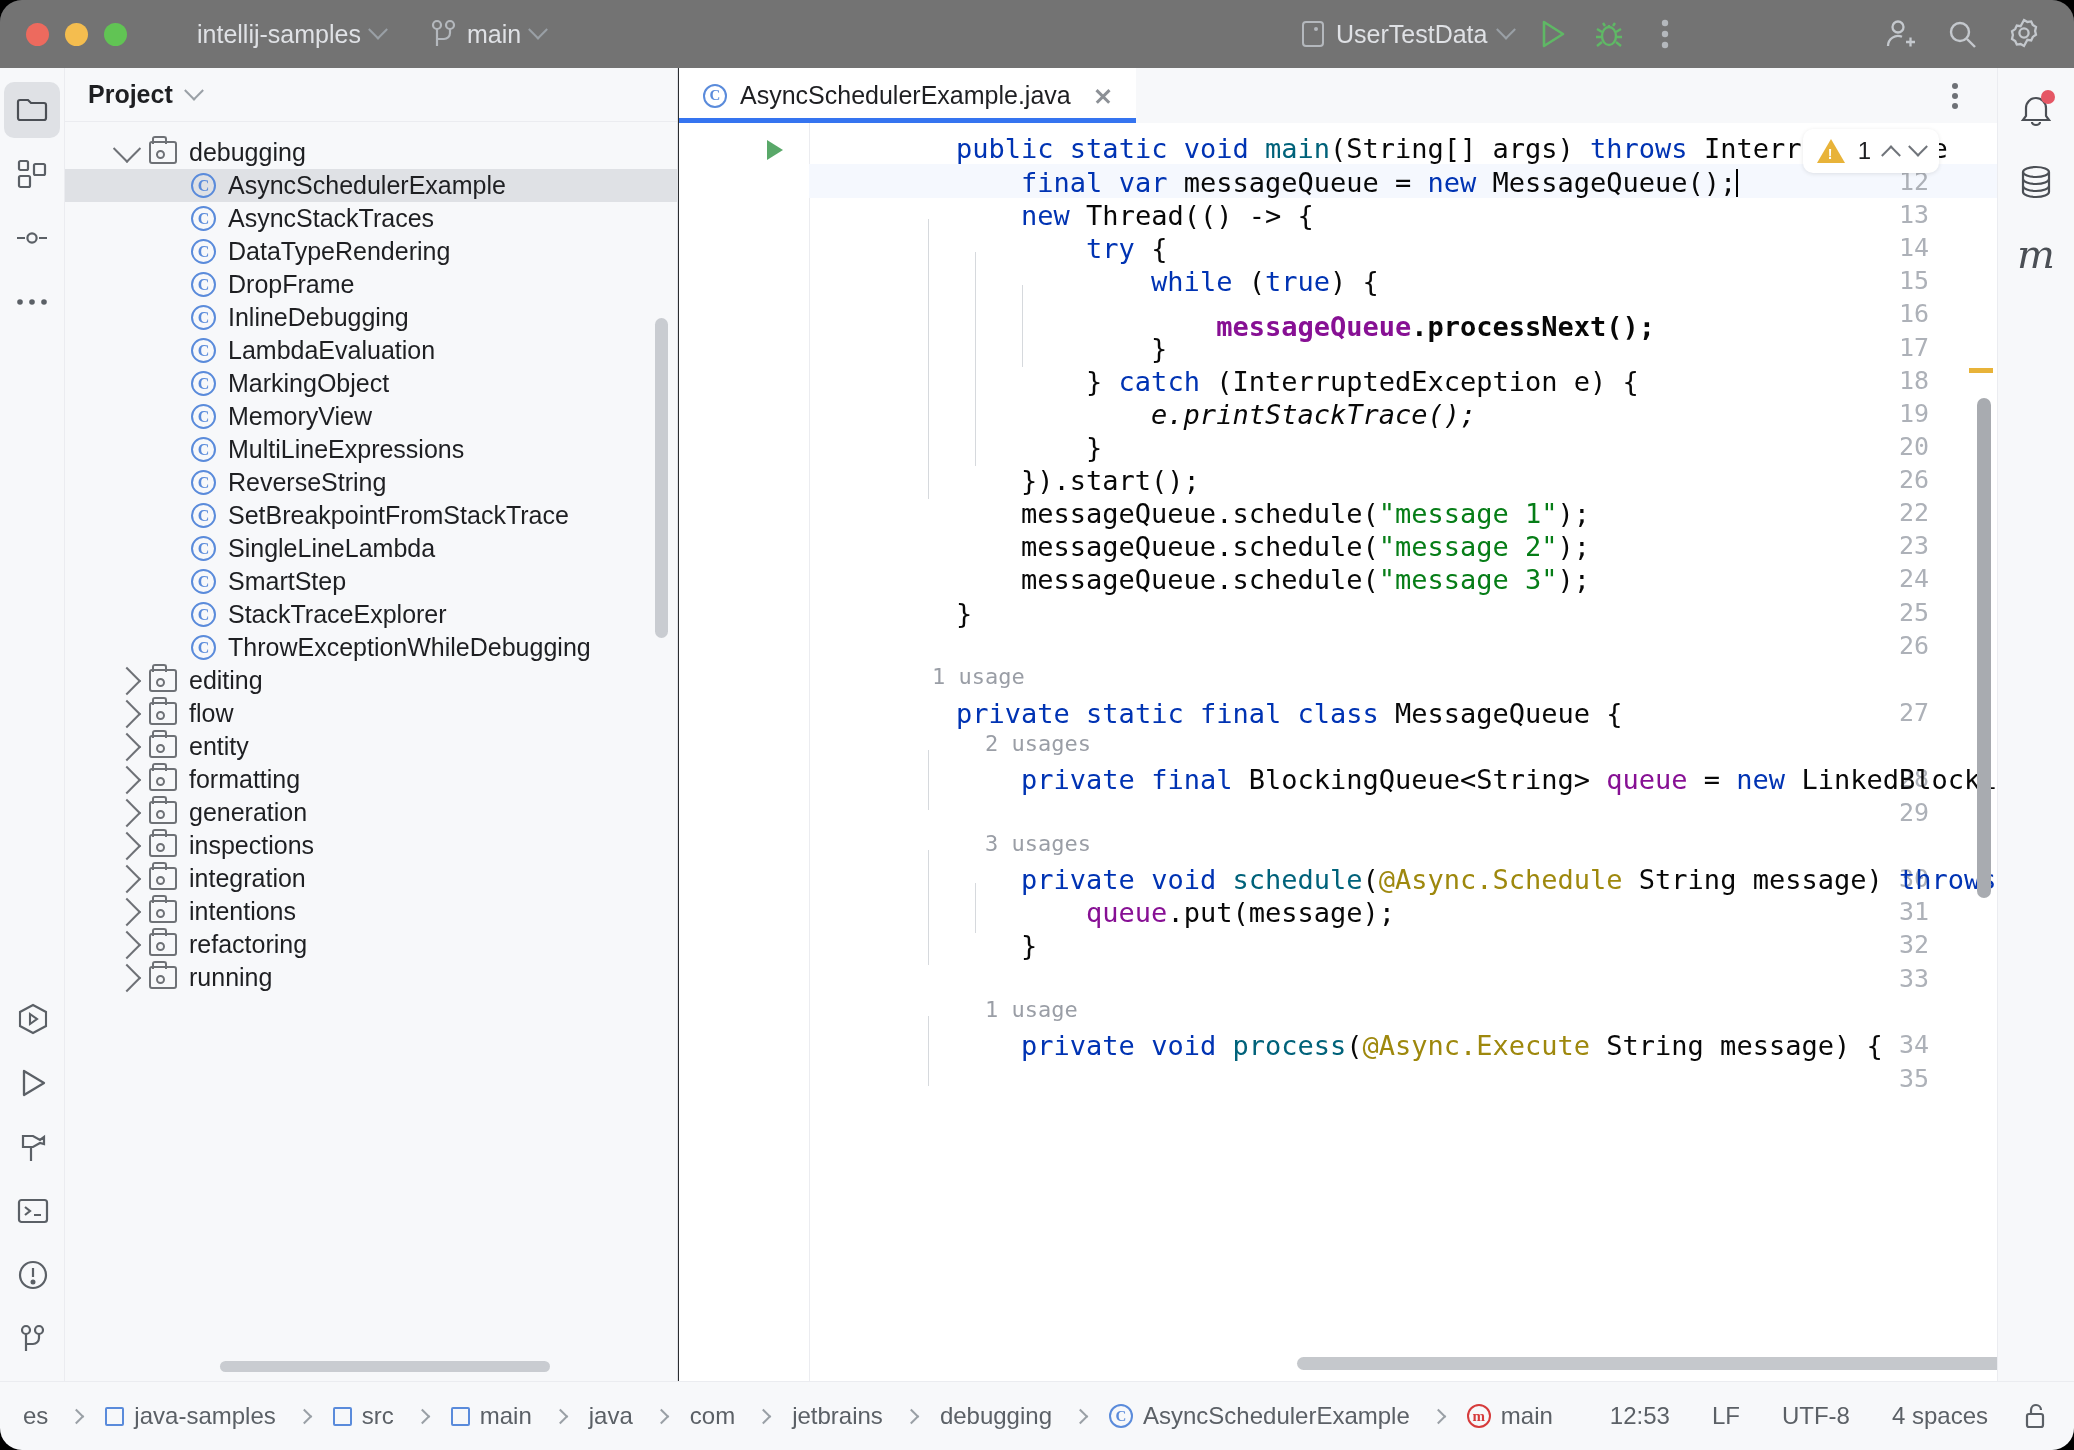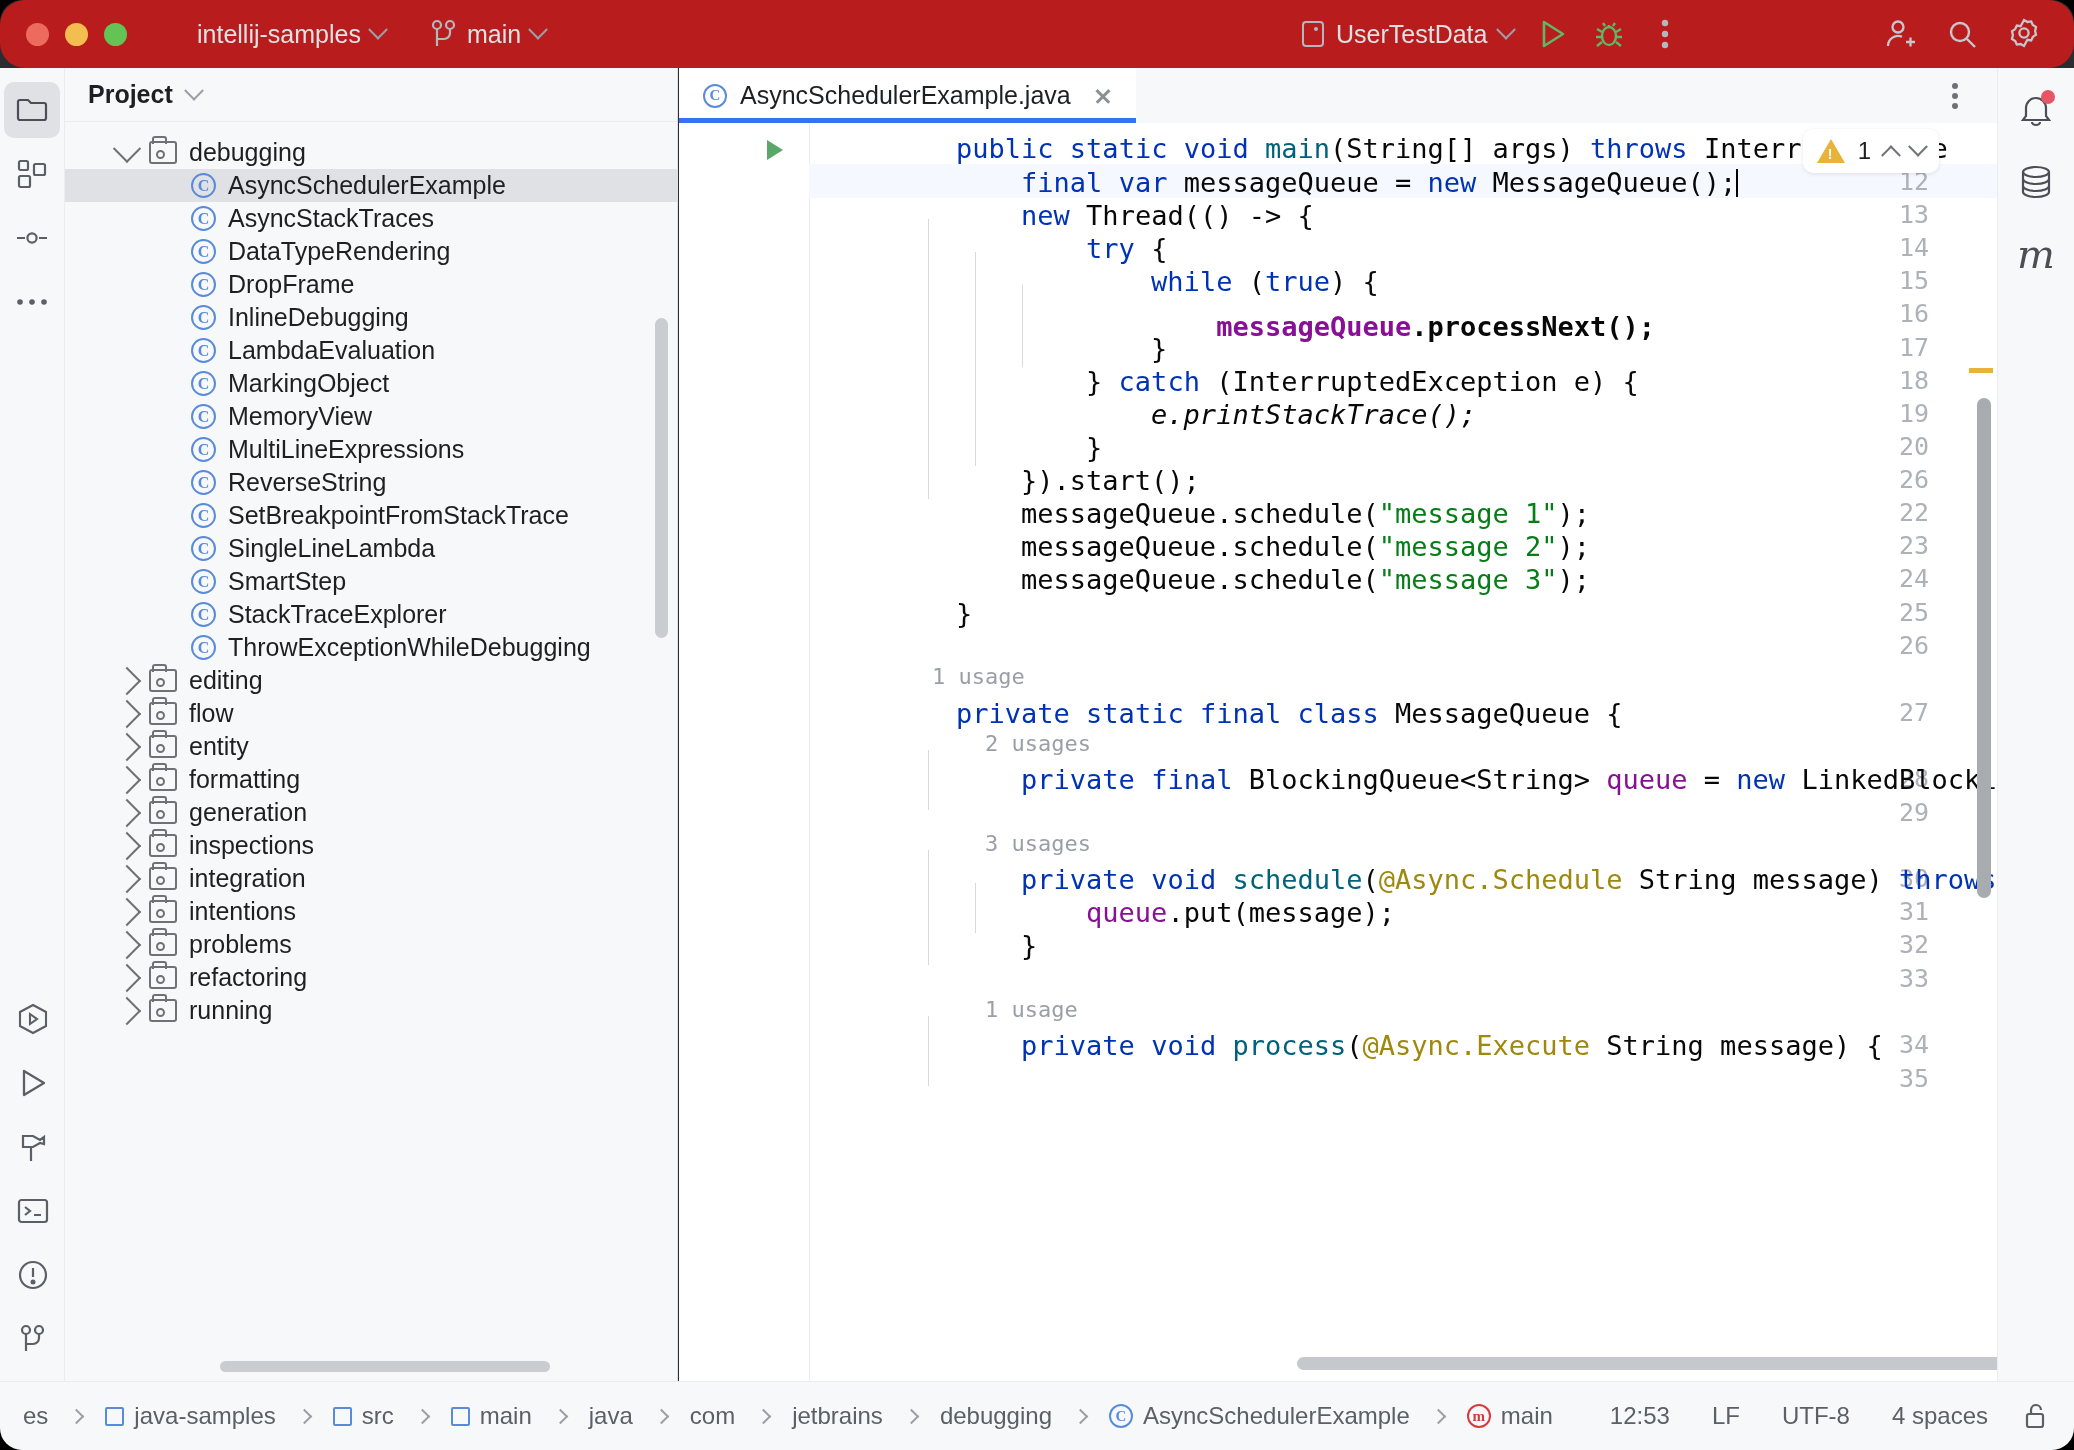--- a/index.html
+++ b/index.html
@@ -14,22 +14,22 @@
     width: 2074px; height: 1450px;
     background: #2b2d30;
     border-radius: 22px;
     overflow: hidden;
   }
 
   
   .titlebar {
     position: absolute; top: 0; left: 0;
     width: 2074px; height: 68px;
-    background: #b91c1c;
-    display: flex; align-items: center; border-radius: 25px;
+    background: #737373;
+    display: flex; align-items: center;
   }
   .traffic { display: flex; gap: 16px; margin-left: 26px; }
   .tl { width: 23px; height: 23px; border-radius: 50%; }
   .tl.r { background: #ed6a5e; }
   .tl.y { background: #f4bd4f; }
   .tl.g { background: #61c454; }
 
   .tb-item {
     display: flex; align-items: center; gap: 10px;
     color: #dfe1e5; font-size: 25px;
@@ -642,27 +642,20 @@
           </span>
           <span class="ico-folder"></span>
           <span>integration</span>
         </div>
         <div class="row" style="padding-left: 40px;">
           <span class="arrow-box">
             <span class="arrow closed"></span>
           </span>
           <span class="ico-folder"></span>
           <span>intentions</span>
-        </div>
-        <div class="row" style="padding-left: 40px;">
-          <span class="arrow-box">
-            <span class="arrow closed"></span>
-          </span>
-          <span class="ico-folder"></span>
-          <span>problems</span>
         </div>
         <div class="row" style="padding-left: 40px;">
           <span class="arrow-box">
             <span class="arrow closed"></span>
           </span>
           <span class="ico-folder"></span>
           <span>refactoring</span>
         </div>
         <div class="row" style="padding-left: 40px;">
           <span class="arrow-box">

